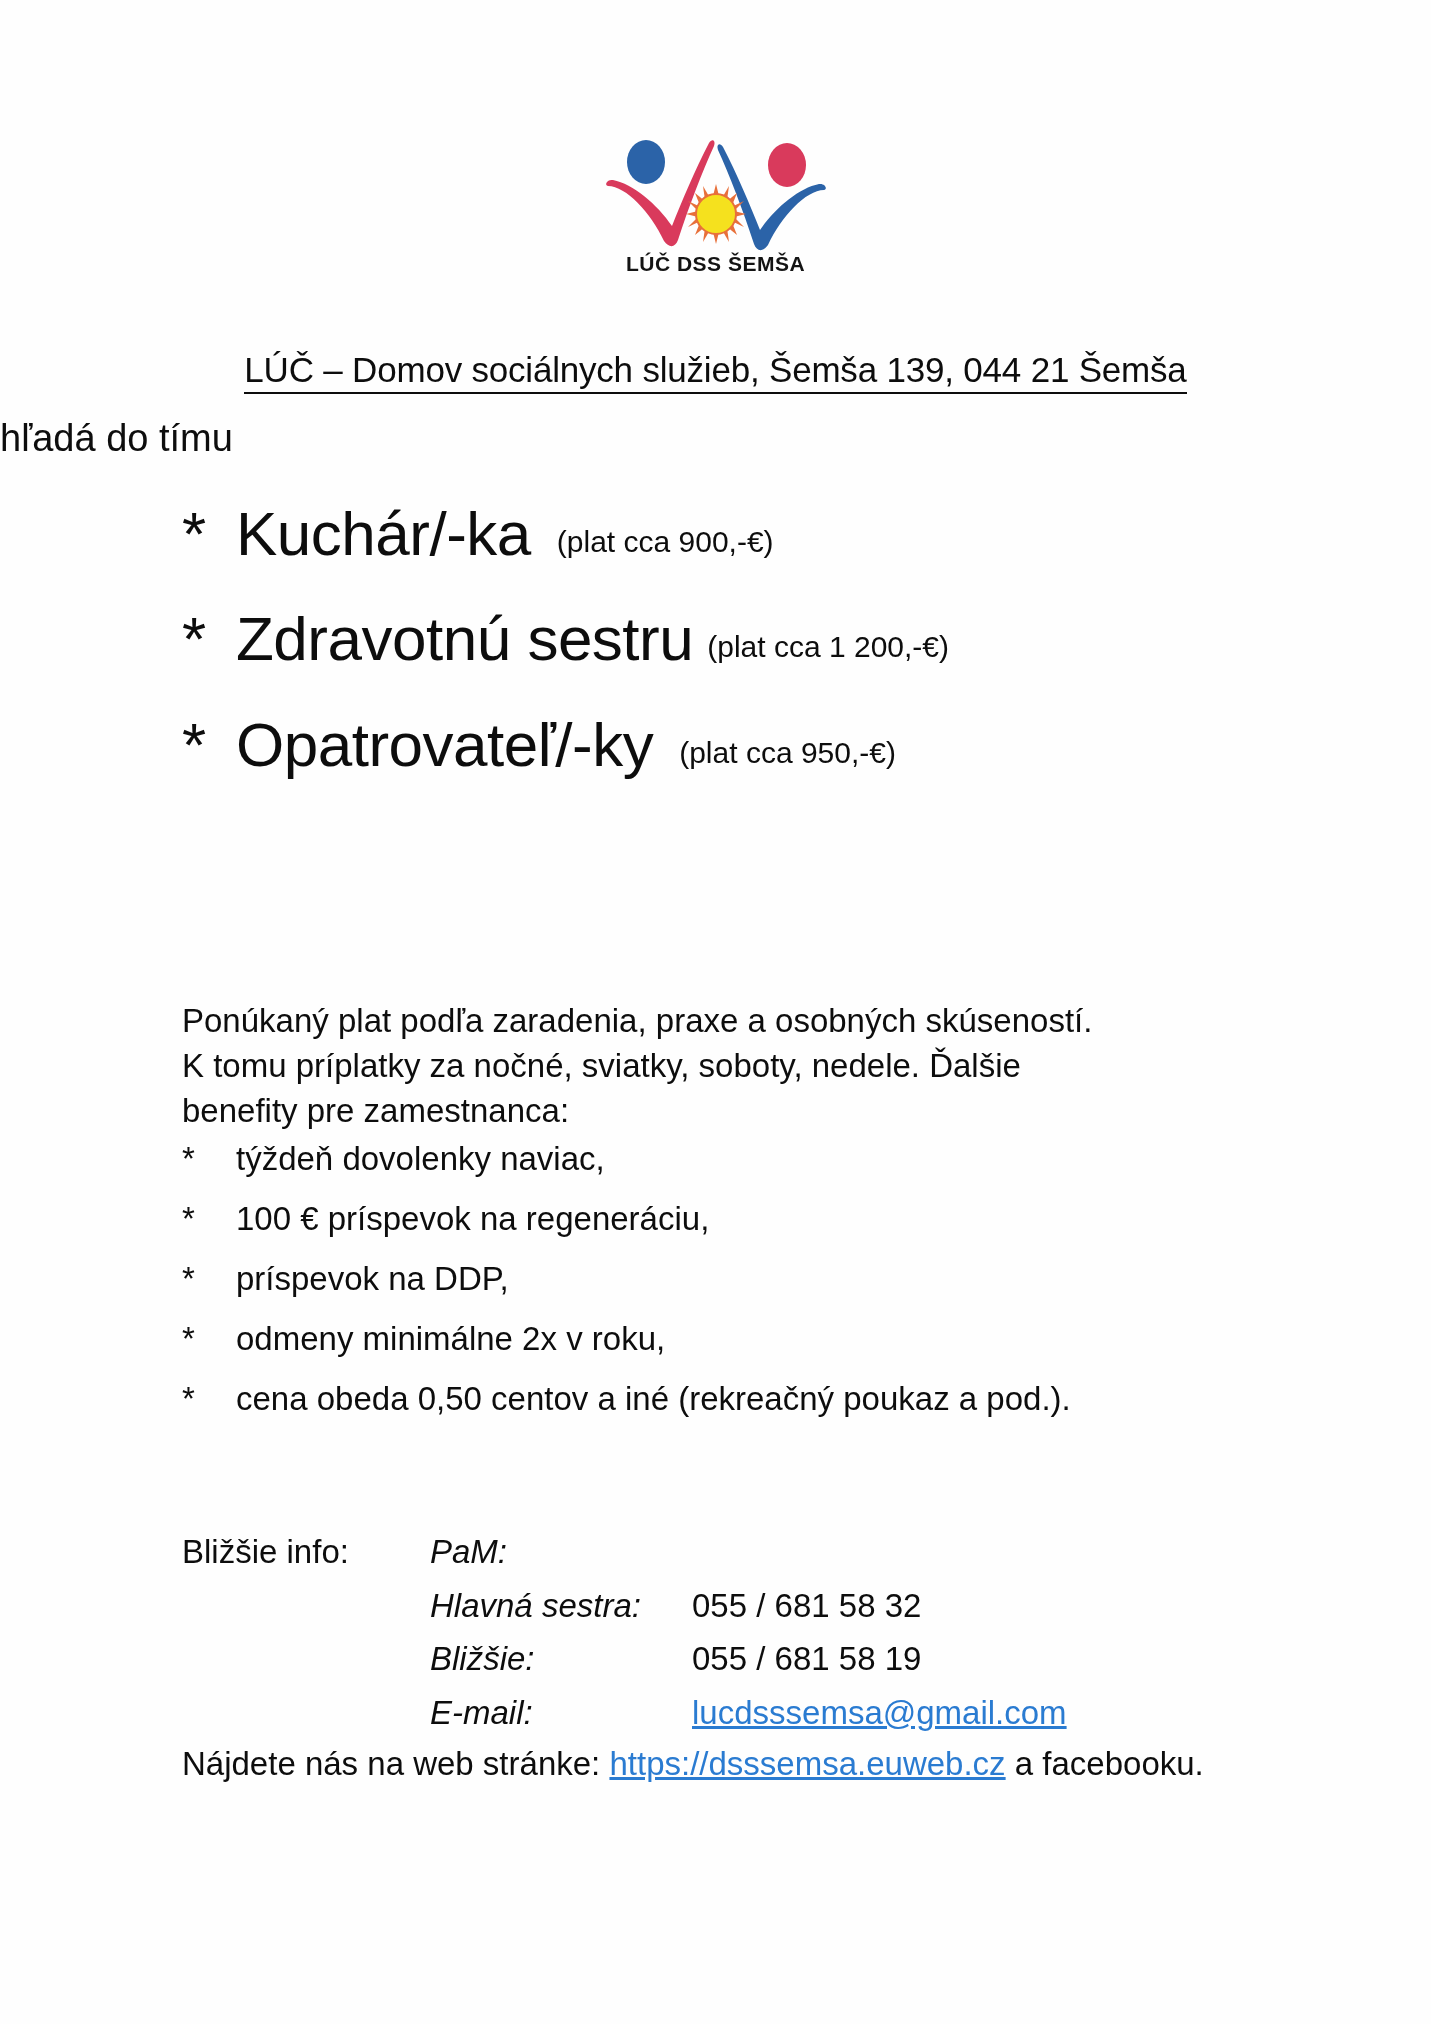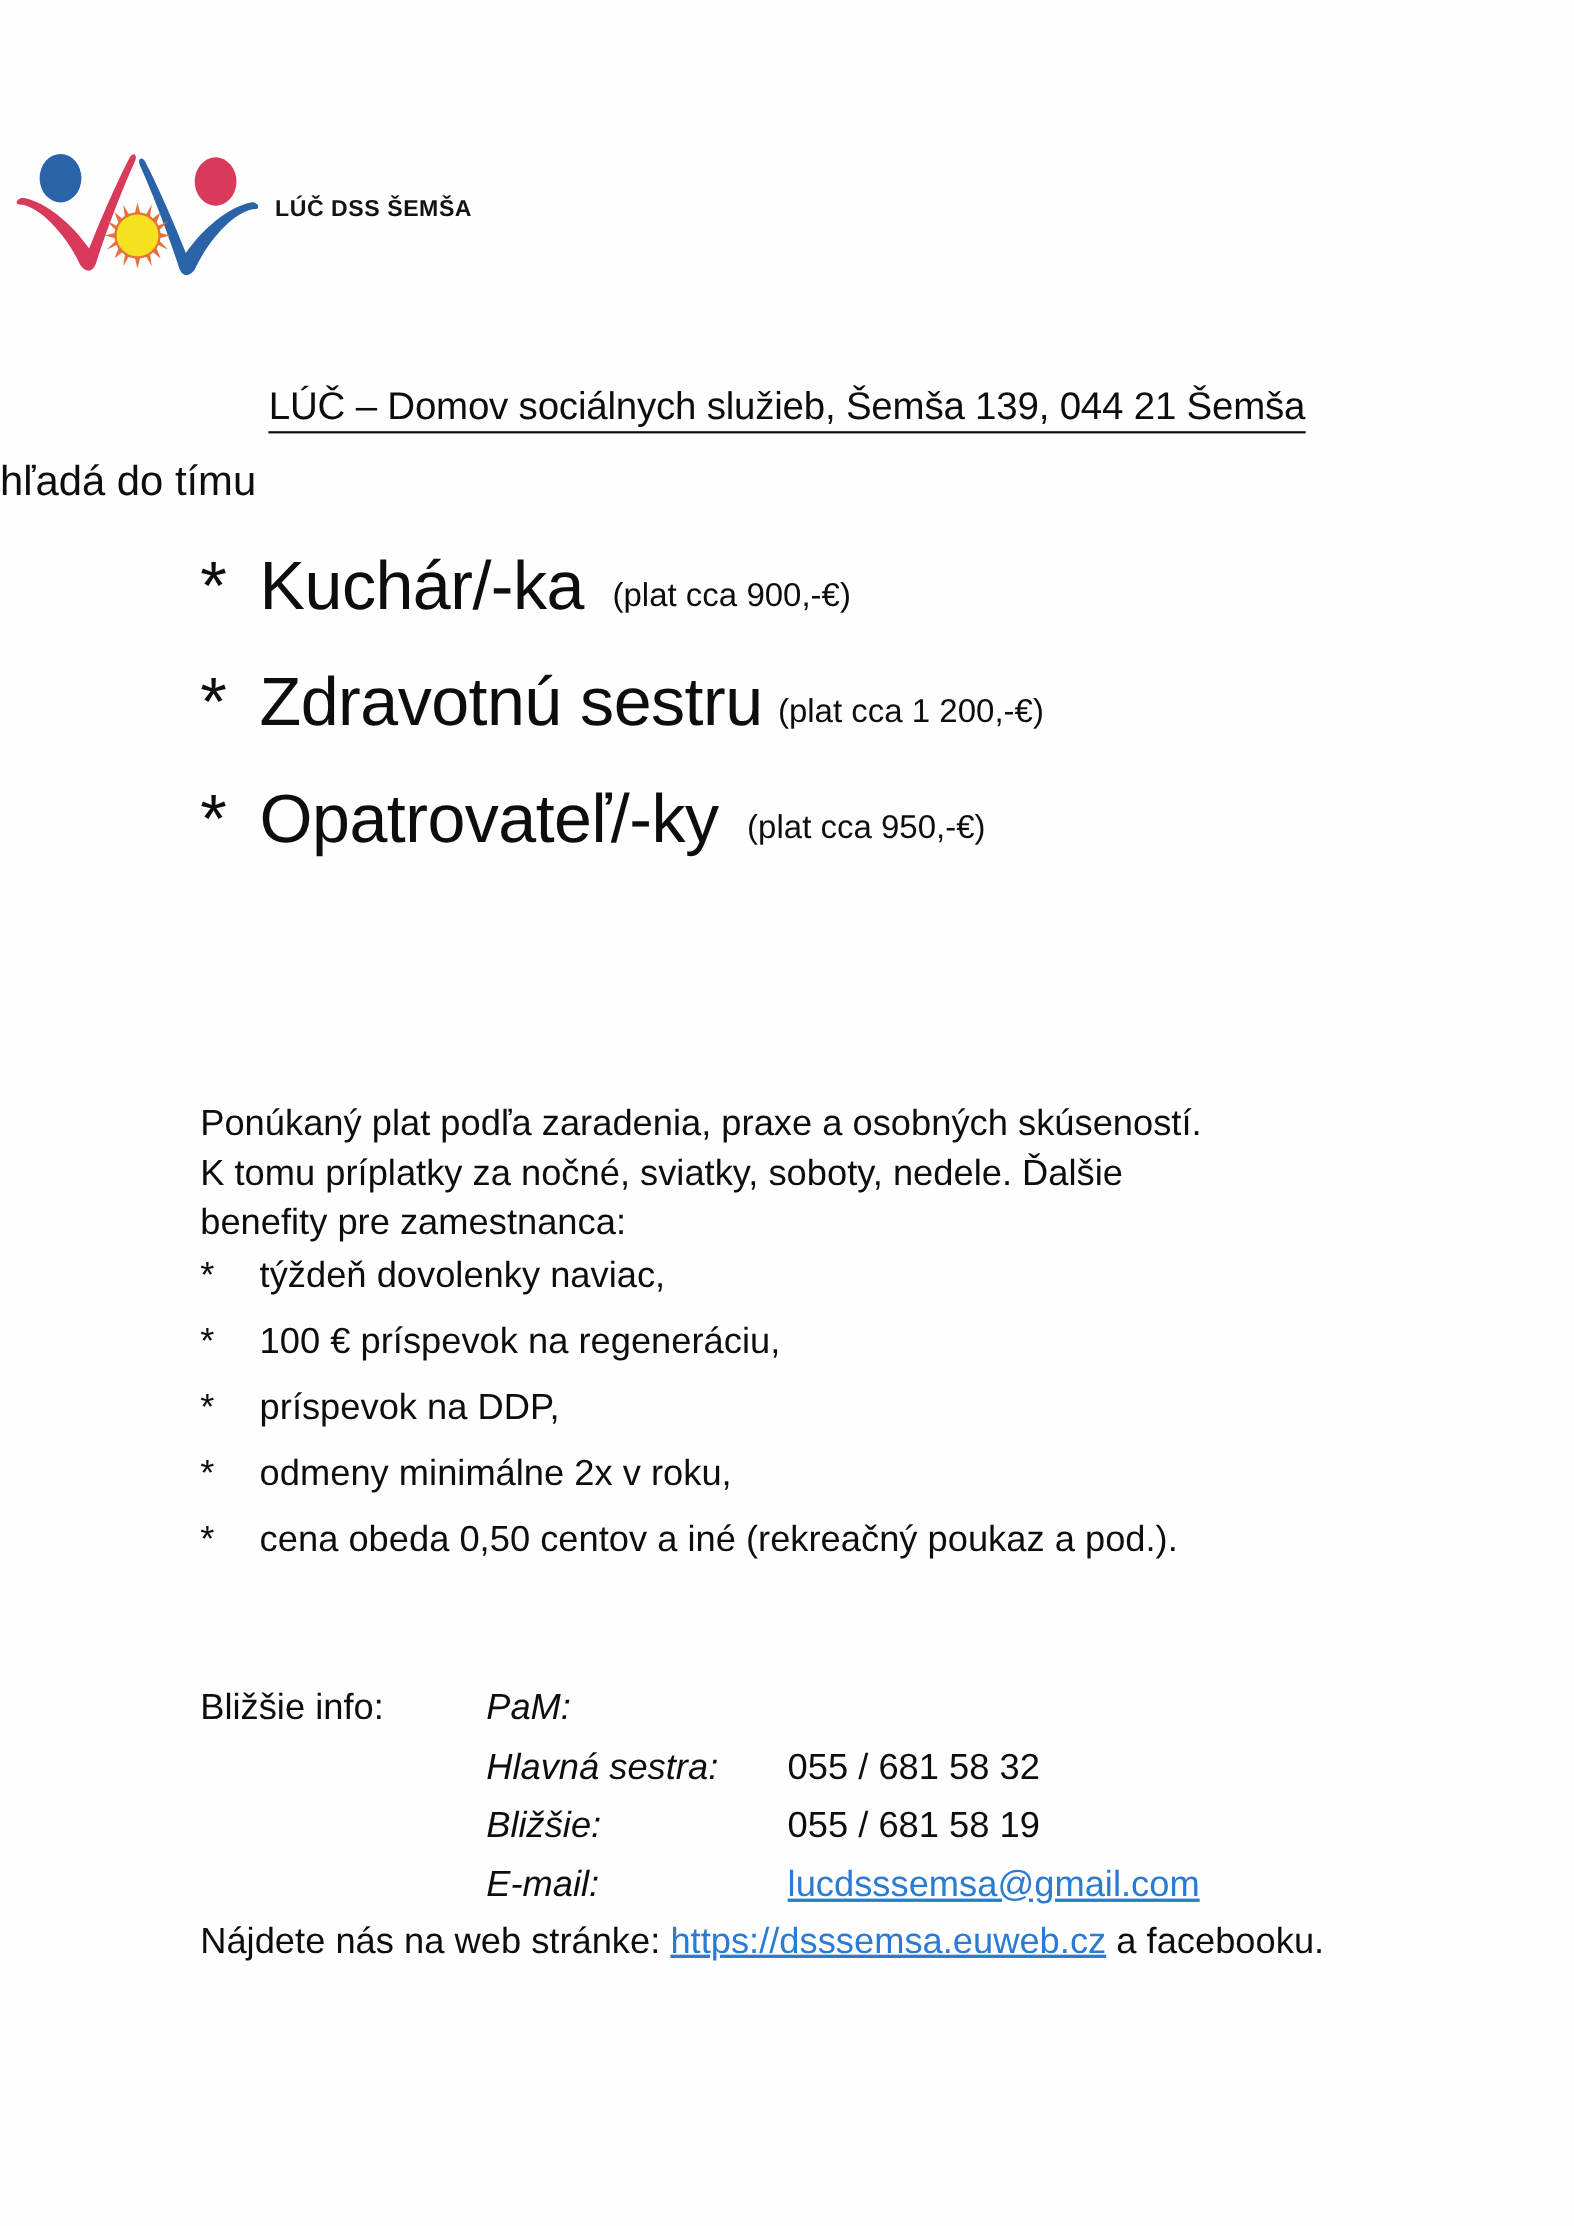--- a/index.html
+++ b/index.html
@@ -25,21 +25,21 @@
     background: #fefefe;
   }
 
   
   .logo-block {
     position: absolute;
     top: 128px;
     left: 0;
     width: 1431px;
     display: flex;
-    flex-direction: row;
+    flex-direction: column;
     align-items: center;
   }
   .logo-mark {
     width: 250px;
     height: 130px;
     display: block;
   }
   .logo-caption {
     margin-top: -6px;
     font-family: "Liberation Sans", "DejaVu Sans", sans-serif;
@@ -149,21 +149,20 @@
     left: 182px;
     width: 1180px;
     font-size: 33px;
     line-height: 1.32;
     color: #0d0d0d;
   }
   .contact-row {
     display: flex;
     align-items: center;
     margin-bottom: 10px;
-    gap: 12px;
   }
   .contact-lead {
     width: 248px;
     flex: 0 0 248px;
   }
   .contact-role {
     width: 262px;
     flex: 0 0 262px;
     font-style: italic;
   }

